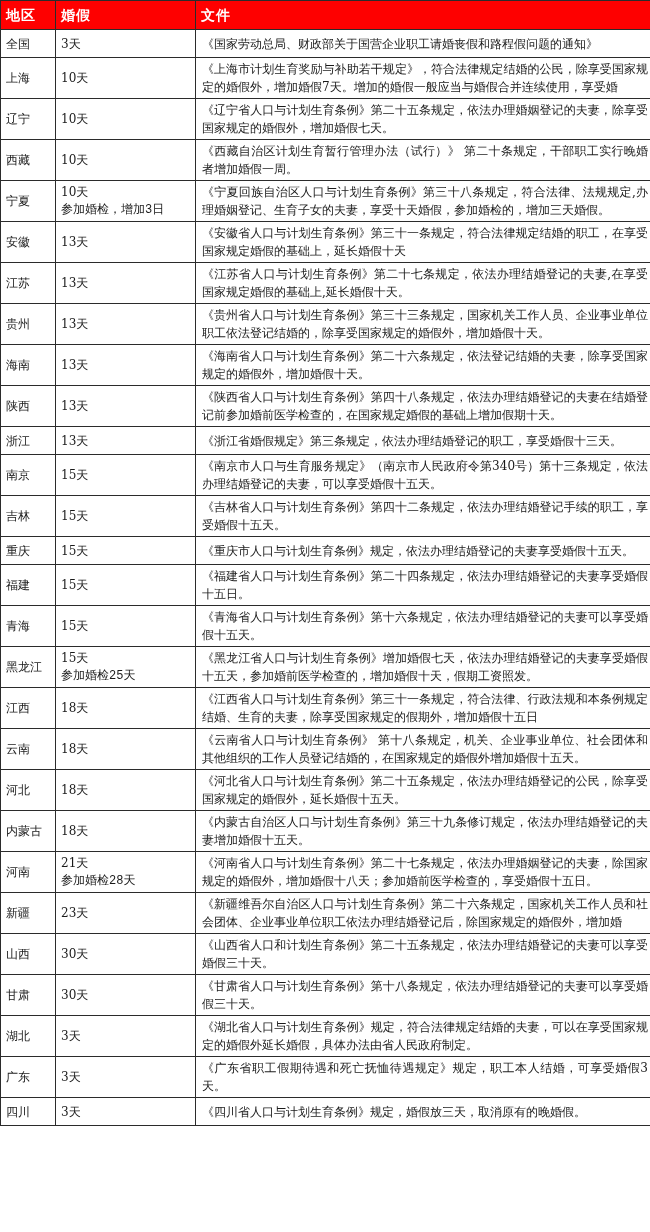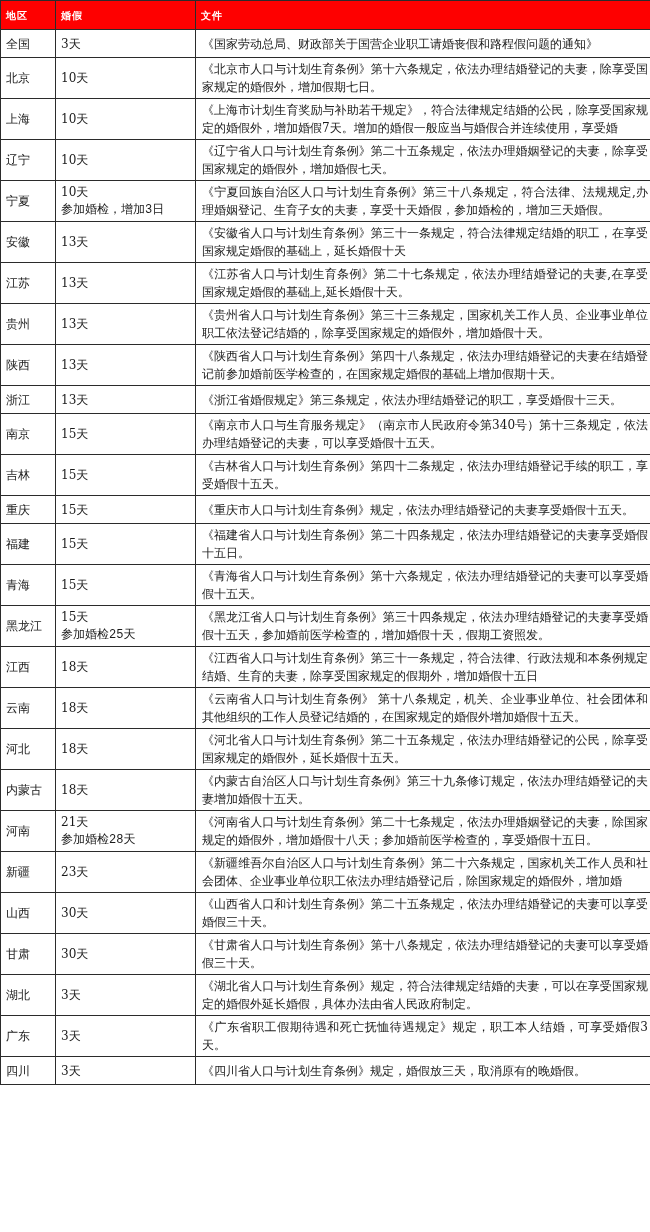--- a/index.html
+++ b/index.html
@@ -14,21 +14,21 @@
     border-collapse: collapse;
     table-layout: fixed;
   }
   col.c-region { width: 55px; }
   col.c-leave  { width: 140px; }
   col.c-doc    { width: 455px; }
   th, td { border: 1px solid #2b2b2b; }
   thead th {
     background: var(--header-bg, #fe0000);
     color: var(--header-text, #ffffff);
-    font-size: 10px;
+    font-size: 14px;
     font-weight: bold;
     text-align: left;
     height: 29px;
     padding: 4px 4px 3px 5px;
     letter-spacing: 1px;
   }
   td {
     font-size: 12px;
     line-height: 18px;
     color: #1a1a1a;
@@ -76,57 +76,57 @@
     <td data-name="leave-cell">
       <span data-name="leave-days-label">3天</span>
       
     </td>
     <td class="doc" data-name="document-cell">
       
       <span data-name="document-text">《国家劳动总局、财政部关于国营企业职工请婚丧假和路程假问题的通知》</span>
     </td>
   </tr>
 
-  <tr data-name="table-row">
-    <td data-name="region-cell"><span data-name="region-label">北京</span></td>
+
+  <tr data-name="table-row">
+    <td data-name="region-cell"><span data-name="region-label">上海</span></td>
     <td data-name="leave-cell">
       <span data-name="leave-days-label">10天</span>
       
     </td>
     <td class="doc" data-name="document-cell">
       
-      <span data-name="document-text">《北京市人口与计划生育条例》第十六条规定，依法办理结婚登记的夫妻，除享受国家规定的婚假外，增加假期七日。</span>
-    </td>
-  </tr>
-
-  <tr data-name="table-row">
-    <td data-name="region-cell"><span data-name="region-label">上海</span></td>
+      <span data-name="document-text">《上海市计划生育奖励与补助若干规定》，符合法律规定结婚的公民，除享受国家规定的婚假外，增加婚假7天。增加的婚假一般应当与婚假合并连续使用，享受婚</span>
+    </td>
+  </tr>
+
+
+  <tr data-name="table-row">
+    <td data-name="region-cell"><span data-name="region-label">辽宁</span></td>
     <td data-name="leave-cell">
       <span data-name="leave-days-label">10天</span>
       
     </td>
     <td class="doc" data-name="document-cell">
       
-      <span data-name="document-text">《上海市计划生育奖励与补助若干规定》，符合法律规定结婚的公民，除享受国家规定的婚假外，增加婚假7天。增加的婚假一般应当与婚假合并连续使用，享受婚</span>
-    </td>
-  </tr>
-
-
-  <tr data-name="table-row">
-    <td data-name="region-cell"><span data-name="region-label">辽宁</span></td>
+      <span data-name="document-text">《辽宁省人口与计划生育条例》第二十五条规定，依法办理婚姻登记的夫妻，除享受国家规定的婚假外，增加婚假七天。</span>
+    </td>
+  </tr>
+
+  <tr data-name="table-row">
+    <td data-name="region-cell"><span data-name="region-label">西藏</span></td>
     <td data-name="leave-cell">
       <span data-name="leave-days-label">10天</span>
       
     </td>
     <td class="doc" data-name="document-cell">
       
-      <span data-name="document-text">《辽宁省人口与计划生育条例》第二十五条规定，依法办理婚姻登记的夫妻，除享受国家规定的婚假外，增加婚假七天。</span>
-    </td>
-  </tr>
-
+      <span data-name="document-text">《西藏自治区计划生育暂行管理办法（试行）》 第二十条规定，干部职工实行晚婚者增加婚假一周。</span>
+    </td>
+  </tr>
 
   <tr data-name="table-row">
     <td data-name="region-cell"><span data-name="region-label">宁夏</span></td>
     <td data-name="leave-cell">
       <span data-name="leave-days-label">10天</span>
       <span class="leave-note" data-name="leave-note-label">参加婚检，增加3日</span>
     </td>
     <td class="doc" data-name="document-cell">
       
       <span data-name="document-text">《宁夏回族自治区人口与计划生育条例》第三十八条规定，符合法律、法规规定,办理婚姻登记、生育子女的夫妻，享受十天婚假，参加婚检的，增加三天婚假。</span>
@@ -162,20 +162,31 @@
     <td data-name="leave-cell">
       <span data-name="leave-days-label">13天</span>
       
     </td>
     <td class="doc" data-name="document-cell">
       
       <span data-name="document-text">《贵州省人口与计划生育条例》第三十三条规定，国家机关工作人员、企业事业单位职工依法登记结婚的，除享受国家规定的婚假外，增加婚假十天。</span>
     </td>
   </tr>
 
+  <tr data-name="table-row">
+    <td data-name="region-cell"><span data-name="region-label">海南</span></td>
+    <td data-name="leave-cell">
+      <span data-name="leave-days-label">13天</span>
+      
+    </td>
+    <td class="doc" data-name="document-cell">
+      
+      <span data-name="document-text">《海南省人口与计划生育条例》第二十六条规定，依法登记结婚的夫妻，除享受国家规定的婚假外，增加婚假十天。</span>
+    </td>
+  </tr>
 
   <tr data-name="table-row">
     <td data-name="region-cell"><span data-name="region-label">陕西</span></td>
     <td data-name="leave-cell">
       <span data-name="leave-days-label">13天</span>
       
     </td>
     <td class="doc" data-name="document-cell">
       
       <span data-name="document-text">《陕西省人口与计划生育条例》第四十八条规定，依法办理结婚登记的夫妻在结婚登记前参加婚前医学检查的，在国家规定婚假的基础上增加假期十天。</span>
@@ -256,21 +267,21 @@
   </tr>
 
   <tr data-name="table-row">
     <td data-name="region-cell"><span data-name="region-label">黑龙江</span></td>
     <td data-name="leave-cell">
       <span data-name="leave-days-label">15天</span>
       <span class="leave-note" data-name="leave-note-label">参加婚检25天</span>
     </td>
     <td class="doc" data-name="document-cell">
       
-      <span data-name="document-text">《黑龙江省人口与计划生育条例》第三十四条规定，依法办理结婚登记的夫妻享受婚假十五天，参加婚前医学检查的，增加婚假十天，假期工资照发。</span>
+      <span data-name="document-text">《黑龙江省人口与计划生育条例》增加婚假七天，依法办理结婚登记的夫妻享受婚假十五天，参加婚前医学检查的，增加婚假十天，假期工资照发。</span>
     </td>
   </tr>
 
   <tr data-name="table-row">
     <td data-name="region-cell"><span data-name="region-label">江西</span></td>
     <td data-name="leave-cell">
       <span data-name="leave-days-label">18天</span>
       
     </td>
     <td class="doc" data-name="document-cell">

